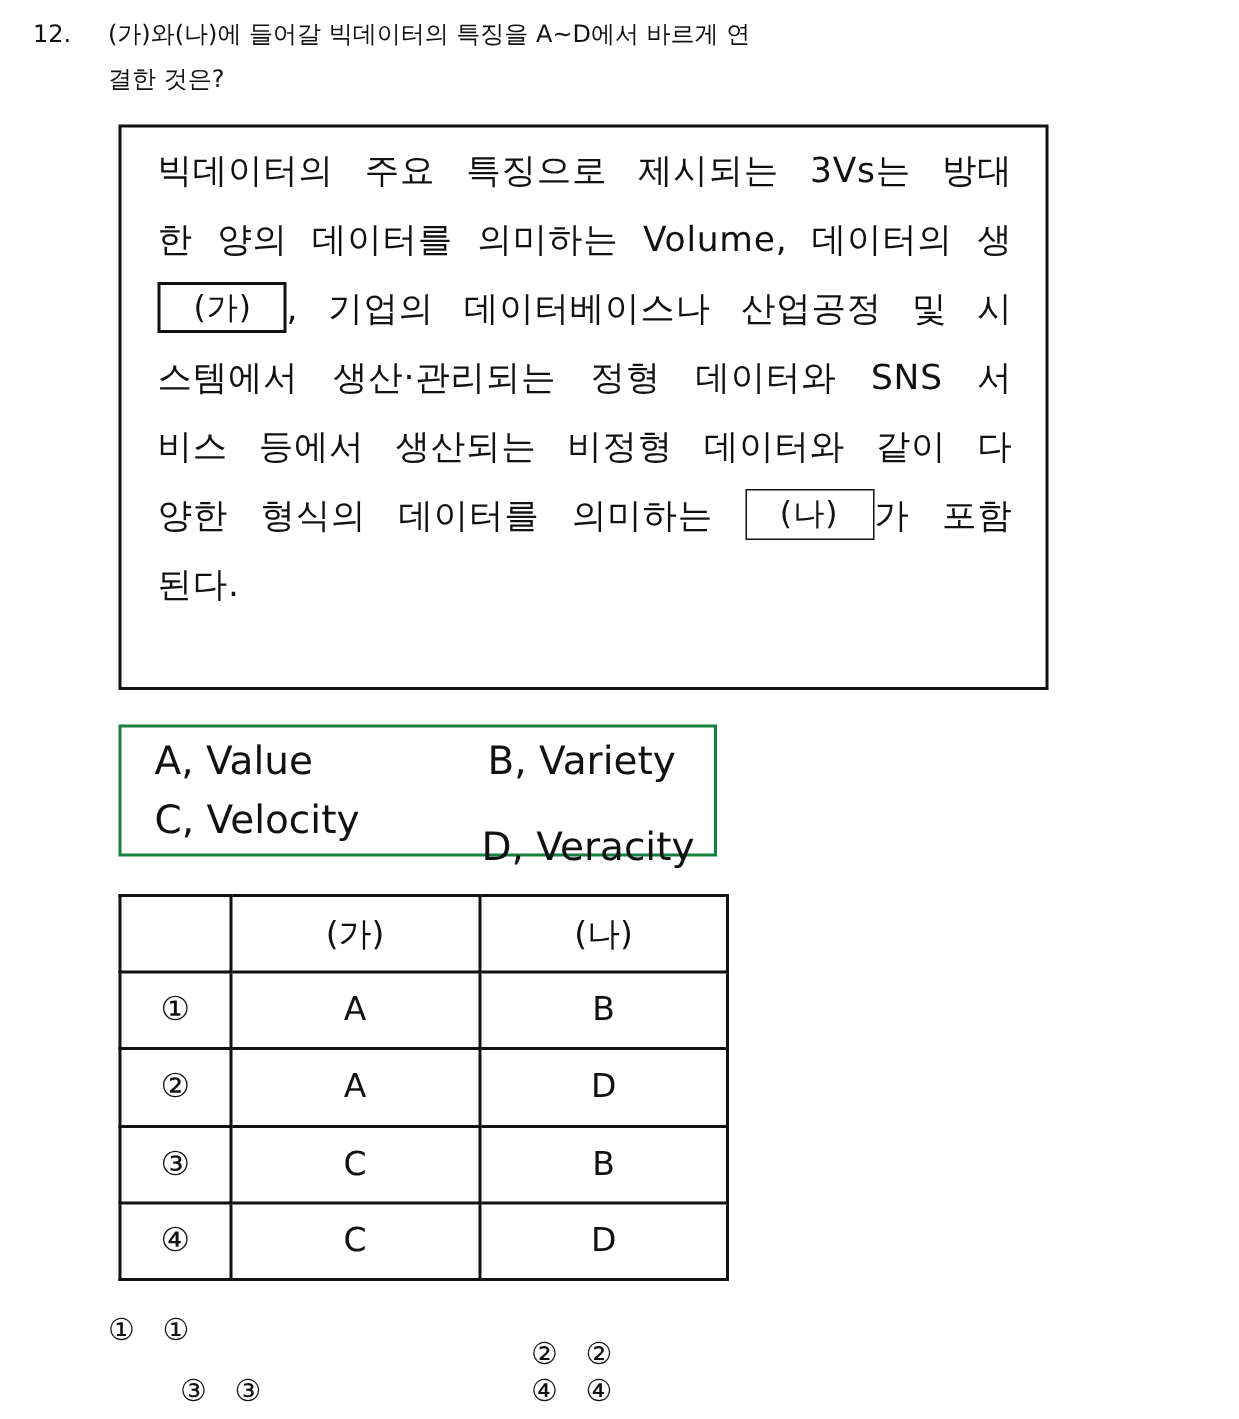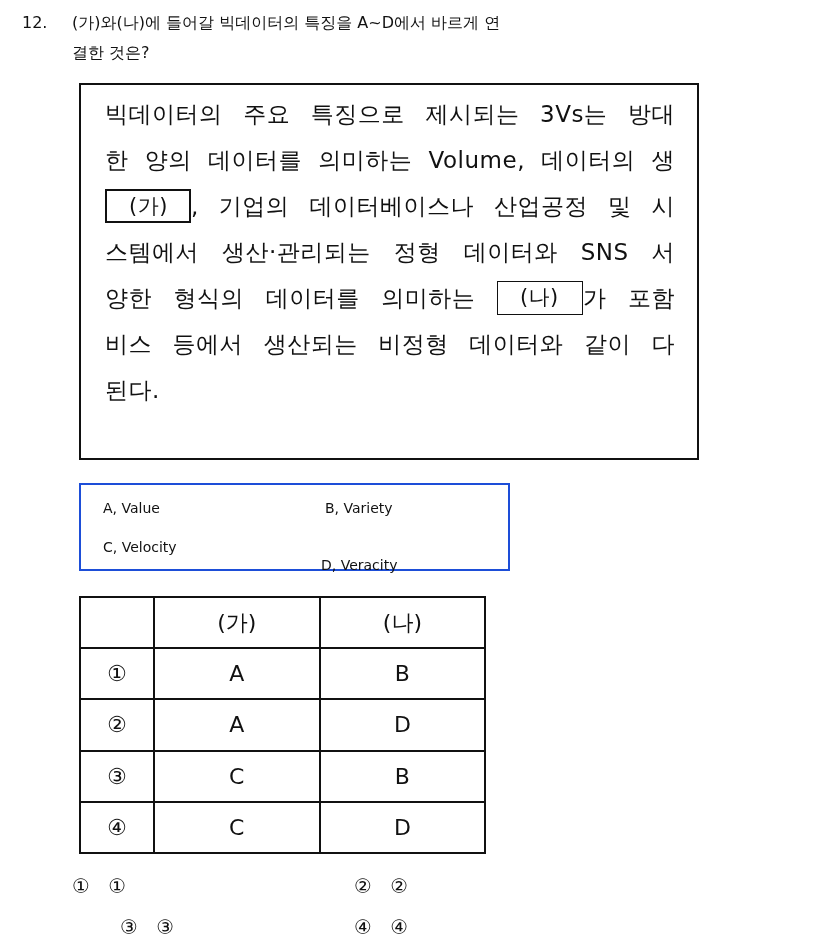--- a/index.html
+++ b/index.html
@@ -20,22 +20,22 @@
     .passage .pline { display: block; height: 46px; white-space: nowrap; }
     .passage .pline.last { text-align-last: left; }
     .blank {
       display: inline-block; border: 2px solid #111; height: 34px; line-height: 30px;
       padding: 0 18px 0 22px; vertical-align: middle; font-size: 21px; margin-top: -4px;
     }
     .blank.ga { width: 86px; }
     .blank.na { width: 86px; border-width: 1.5px; }
 
     .options-box {
-      position: absolute; left: 79px; top: 483px; width: 431px; height: 88px;
-      border: 2px solid #1d4ed8; font-size: 14px;
+      position: absolute; left: 79px; top: 483px; width: 399px; height: 88px;
+      border: 2px solid #15803d; font-size: 26px;
     }
     .opt { position: absolute; line-height: 30px; }
     .opt.a { left: 22px; top: 8px; }
     .opt.b { left: 244px; top: 8px; text-align: center; }
     .opt.c { left: 22px; top: 47px; }
     .opt.d { left: 240px; top: 65px; }
 
     .answer-table {
       position: absolute; left: 79px; top: 596px; width: 407px; height: 258px;
       border-collapse: collapse; font-size: 22px;
@@ -43,42 +43,42 @@
     .answer-table td, .answer-table th {
       border: 2px solid #111; text-align: center; font-weight: normal; height: 51px;
     }
     .answer-table col.c0 { width: 74px; }
     .answer-table col.c1 { width: 167px; }
     .answer-table col.c2 { width: 166px; }
 
     .choices { position: absolute; left: 72px; top: 874px; width: 400px; font-size: 20px; }
     .choice { position: absolute; white-space: nowrap; letter-spacing: 6px; }
     .choice.c1 { left: 0; top: 0; }
-    .choice.c2 { left: 282px; top: 0; }
+    .choice.c2 { left: 282px; top: 16px; }
     .choice.c3 { left: 0; top: 41px; margin-left: 48px; }
     .choice.c4 { left: 282px; top: 41px; }
   </style>
 </head>
 <body>
 
 <div class="question">
   <div class="q-line1">
     <span class="q-num">12.</span>
     <span>(가)와(나)에 들어갈 빅데이터의 특징을 A~D에서 바르게 연</span>
   </div>
   <div class="q-line2">결한 것은?</div>
 </div>
 
 <div class="passage">
   <span class="pline">빅데이터의 주요 특징으로 제시되는 3Vs는 방대</span>
   <span class="pline">한 양의 데이터를 의미하는 Volume, 데이터의 생</span>
   <span class="pline"><span class="blank ga">(가)</span><span>, 기업의 데이터베이스나 산업공정 및 시</span></span>
   <span class="pline">스템에서 생산·관리되는 정형 데이터와 SNS 서</span>
+  <span class="pline">비스 등에서 생산되는 비정형 데이터와 같이 다</span>
   <span class="pline"><span>양한 형식의 데이터를 의미하는</span> <span class="blank na">(나)</span><span>가 포함</span></span>
-  <span class="pline">비스 등에서 생산되는 비정형 데이터와 같이 다</span>
   <span class="pline last">된다.</span>
 </div>
 
 <div class="options-box">
   <span class="opt a">A, Value</span>
   <span class="opt b">B, Variety</span>
   <span class="opt c">C, Velocity</span>
   <span class="opt d">D, Veracity</span>
 </div>
 

